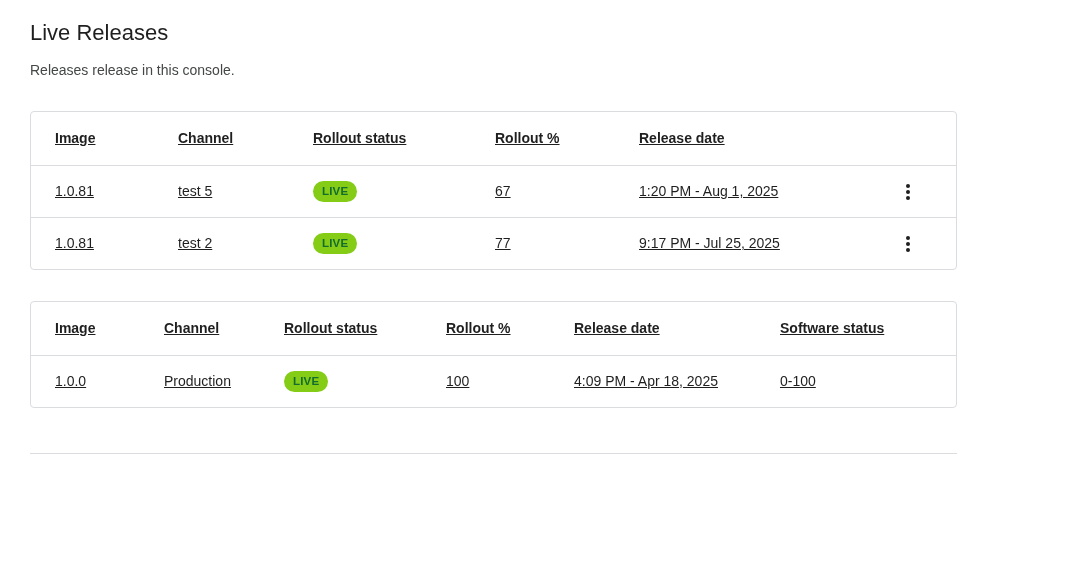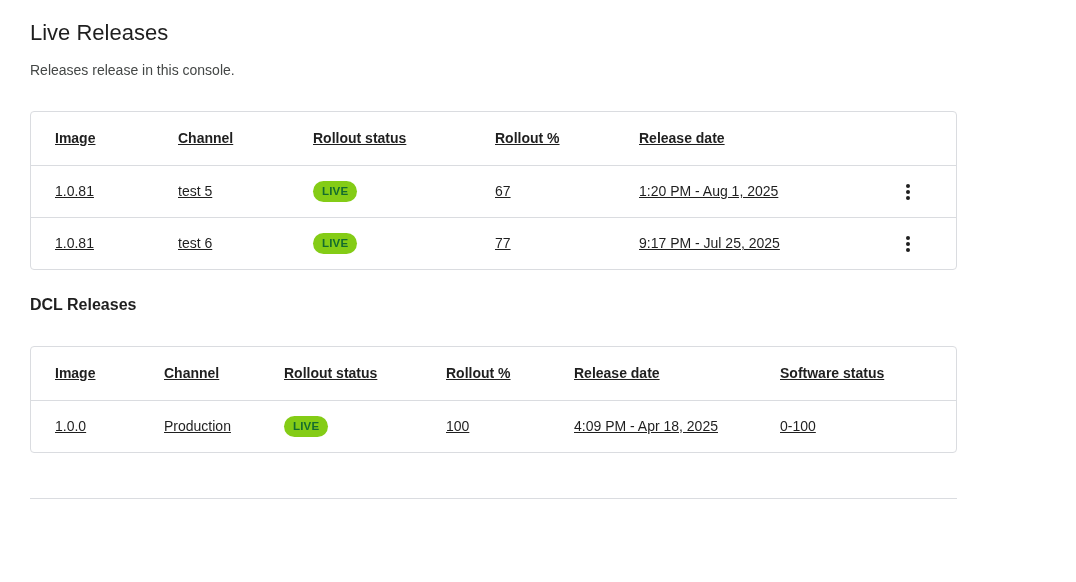--- a/index.html
+++ b/index.html
@@ -161,21 +161,21 @@
                 <span class="kebab-icon">
                     <i></i>
                     <i></i>
                     <i></i>
                   </span>
               </button>
             </td>
           </tr>
           <tr>
             <td>1.0.81</td>
-            <td>test 6</td>
+            <td>test 2</td>
             <td>
               <span class="badge">LIVE</span>
             </td>
             <td>77</td>
             <td>9:17 PM - Jul 25, 2025</td>
             <td class="actions">
               <button class="kebab-btn">
                 <span class="kebab-icon">
                     <i></i>
                     <i></i>
@@ -183,21 +183,20 @@
                   </span>
               </button>
             </td>
           </tr>
         </tbody>
       </table>
     </div>
   </section>
 
   <section>
-    <h2 class="section-heading dcl">DCL Releases</h2>
 
     <div class="table-card">
       <table>
         <colgroup>
           <col style="width:109px">
           <col style="width:120px">
           <col style="width:162px">
           <col style="width:128px">
           <col style="width:206px">
           <col style="width:202px">

